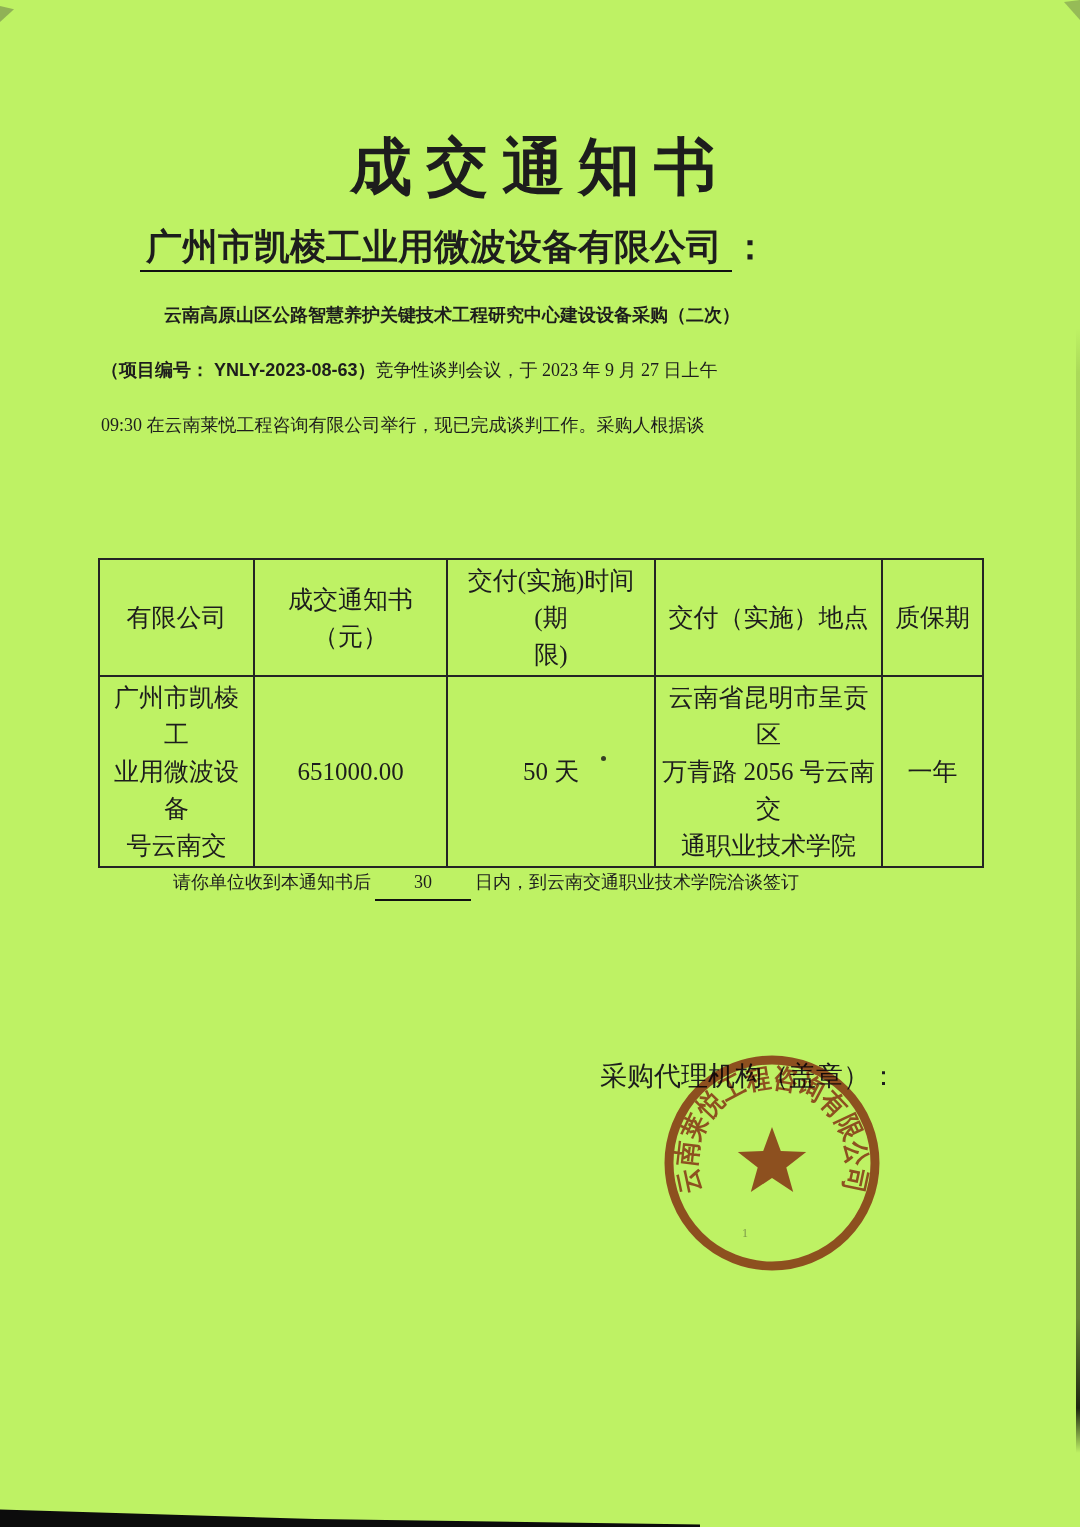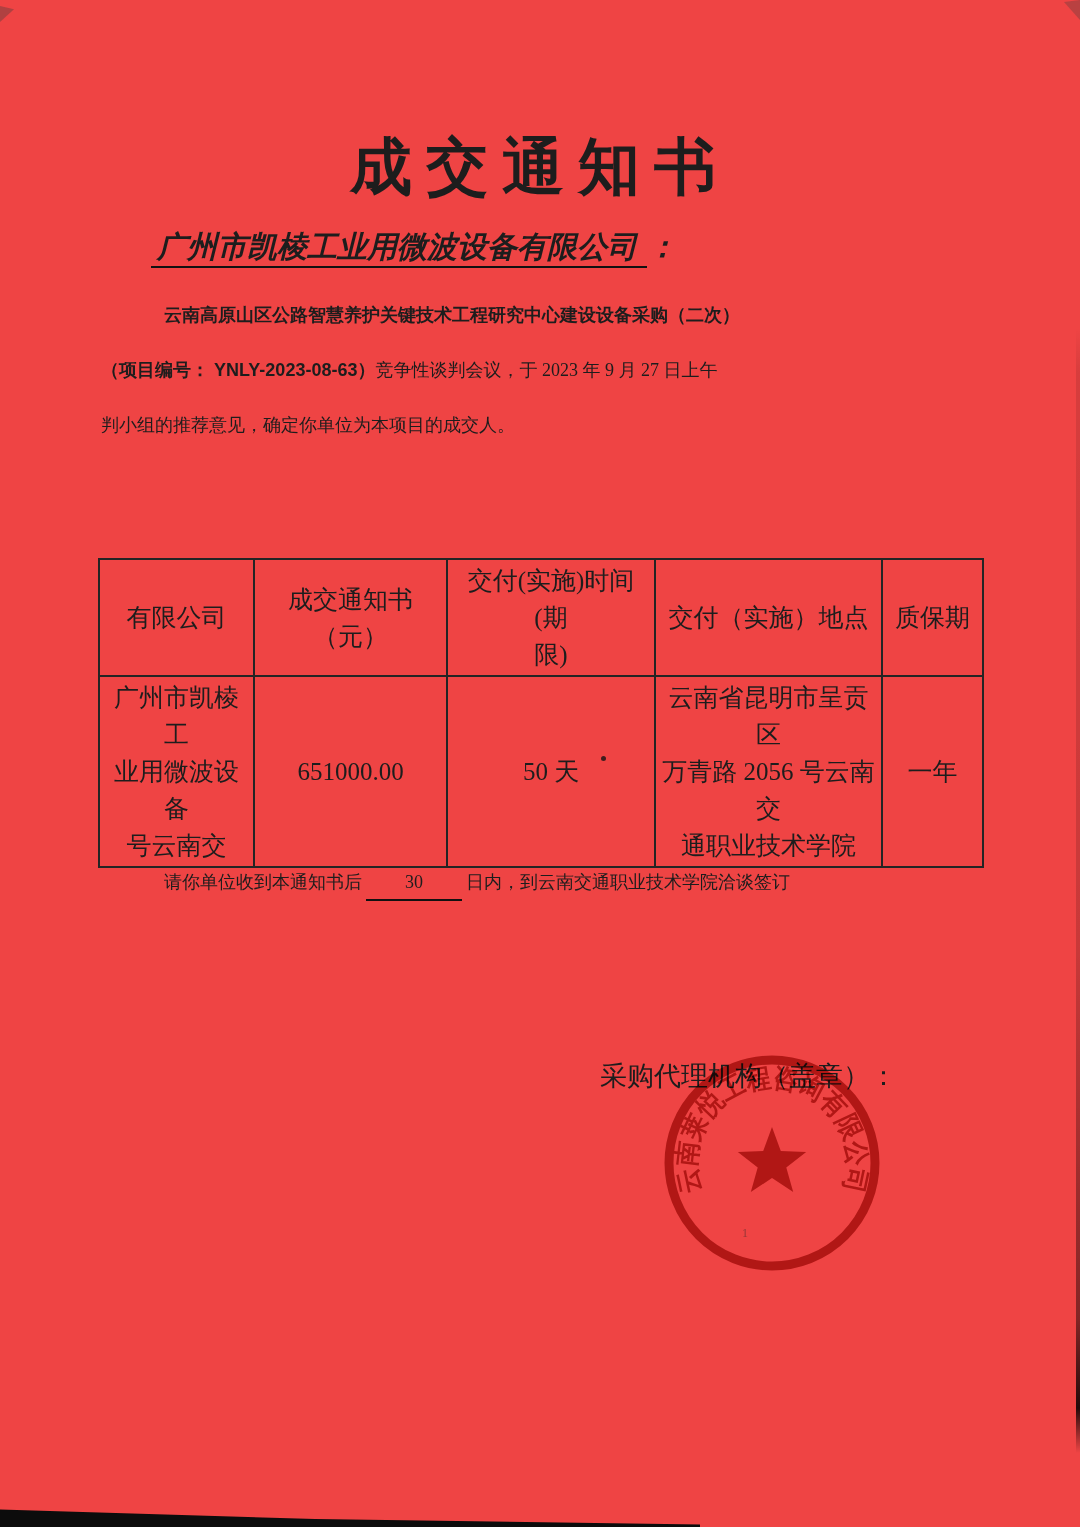--- a/index.html
+++ b/index.html
@@ -1,48 +1,48 @@
 <!DOCTYPE html>
 <html><head>
 <meta charset="utf-8">
 <style>
   html,body{margin:0;padding:0;background:#e8e8e8;}
   .page{
     position:relative;
     width:1080px;height:1527px;
     margin:0 auto;
-    background:#ef4444;
+    background:#bef264;
     overflow:hidden;
     color:#1d1d1d;
     font-family:"Liberation Serif","DejaVu Serif",serif;
   }
   .heiti{font-family:"Liberation Sans","DejaVu Sans",sans-serif;font-weight:700;}
 
   .doc-title{
     position:absolute;top:126px;left:0;width:100%;
     text-align:center;
     font-size:62px;line-height:82px;
     font-weight:700;
     letter-spacing:14px;
     font-family:"Liberation Serif","DejaVu Serif",serif;
   }
 
   .addressee-line{
-    position:absolute;top:228px;left:151px;
-    font-size:30px;line-height:38px;font-style:italic;
+    position:absolute;top:228px;left:140px;
+    font-size:36px;line-height:38px;
   }
   .addressee-name{
     border-bottom:2px solid #111;
     padding:0 10px 3px 6px;
   }
 
   .para{position:absolute;left:101px;width:886px;font-size:18px;}
   .para .line{display:block;height:55px;line-height:55px;white-space:pre;}
   .para1{top:288px;}
-  .para2{top:855px;}
+  .para2{top:855px;margin-left:9px;}
   .indent{padding-left:63px;}
 
   .days-underline{
     display:inline-block;
     min-width:96px;
     text-align:center;
     border-bottom:2px solid #111;
     line-height:34px;
     margin:0 4px;
   }
@@ -118,21 +118,21 @@
 
   <div class="doc-title">成交通知书</div>
 
   <div class="addressee-line">
     <span class="heiti addressee-name">广州市凯棱工业用微波设备有限公司</span><span class="heiti">：</span>
   </div>
 
   <div class="para para1">
     <span class="line indent heiti">云南高原山区公路智慧养护关键技术工程研究中心建设设备采购（二次）</span>
     <span class="line"><span class="heiti">（项目编号： YNLY-2023-08-63）</span><span>竞争性谈判会议，于 2023 年 9 月 27 日上午</span></span>
-    <span class="line">判小组的推荐意见，确定你单位为本项目的成交人。</span>
+    <span class="line">09:30 在云南莱悦工程咨询有限公司举行，现已完成谈判工作。采购人根据谈</span>
   </div>
 
   <table class="offer-table">
     <colgroup>
       <col style="width:155px">
         <col style="width:193px">
         <col style="width:208px">
         <col style="width:227px">
         <col style="width:101px">
     </colgroup>

